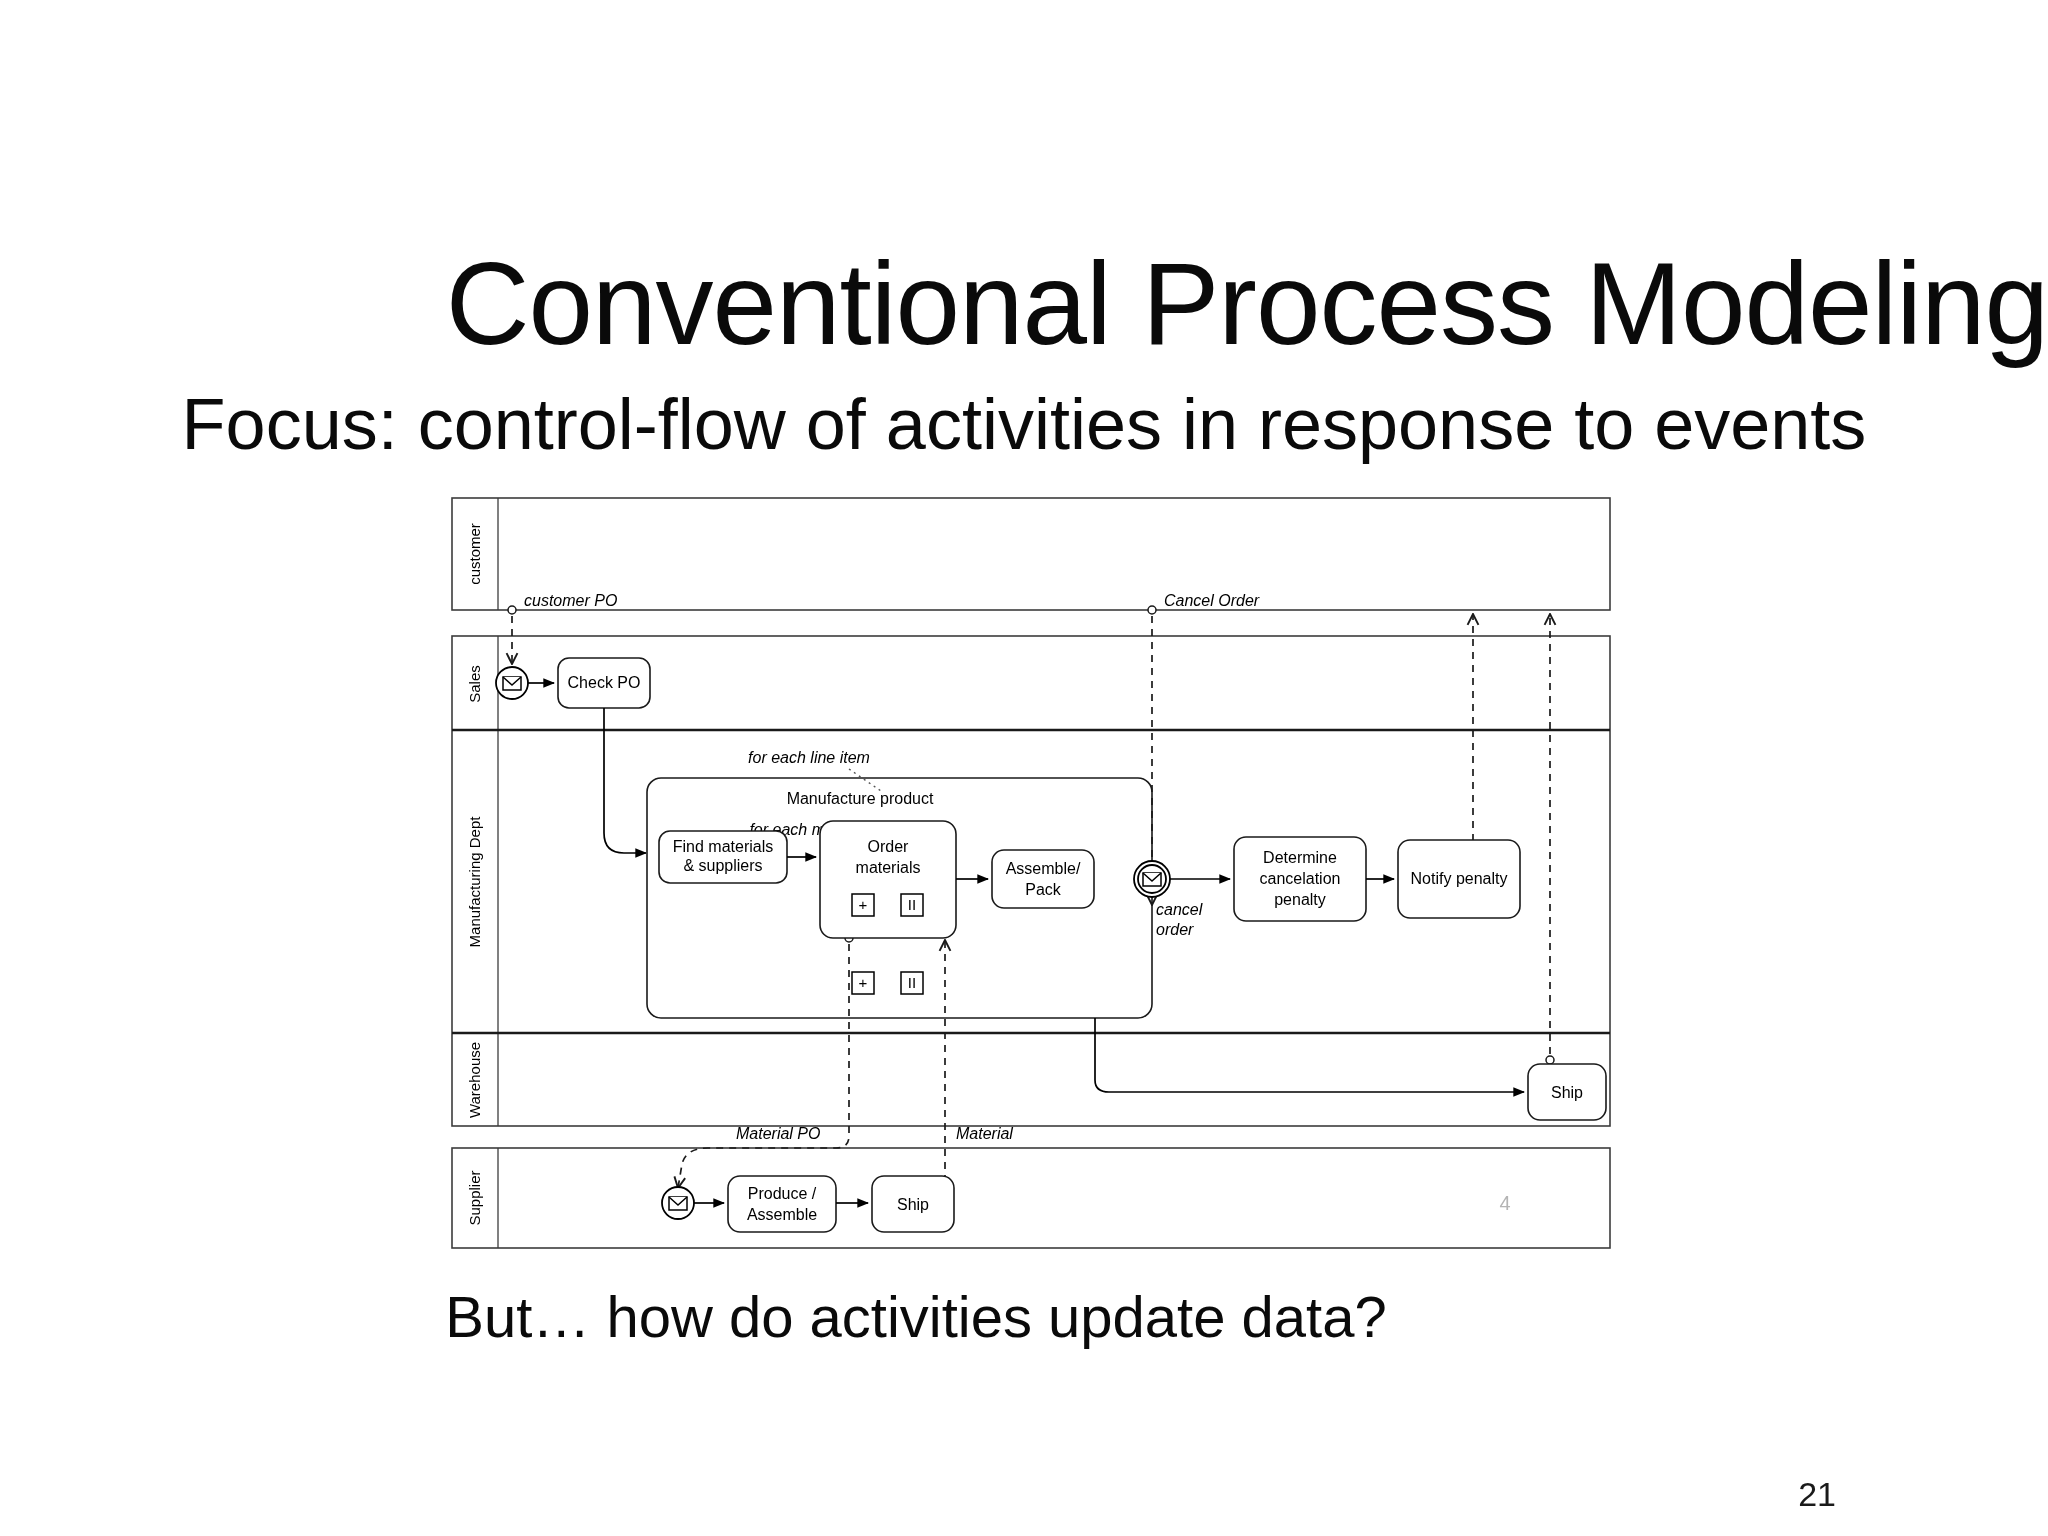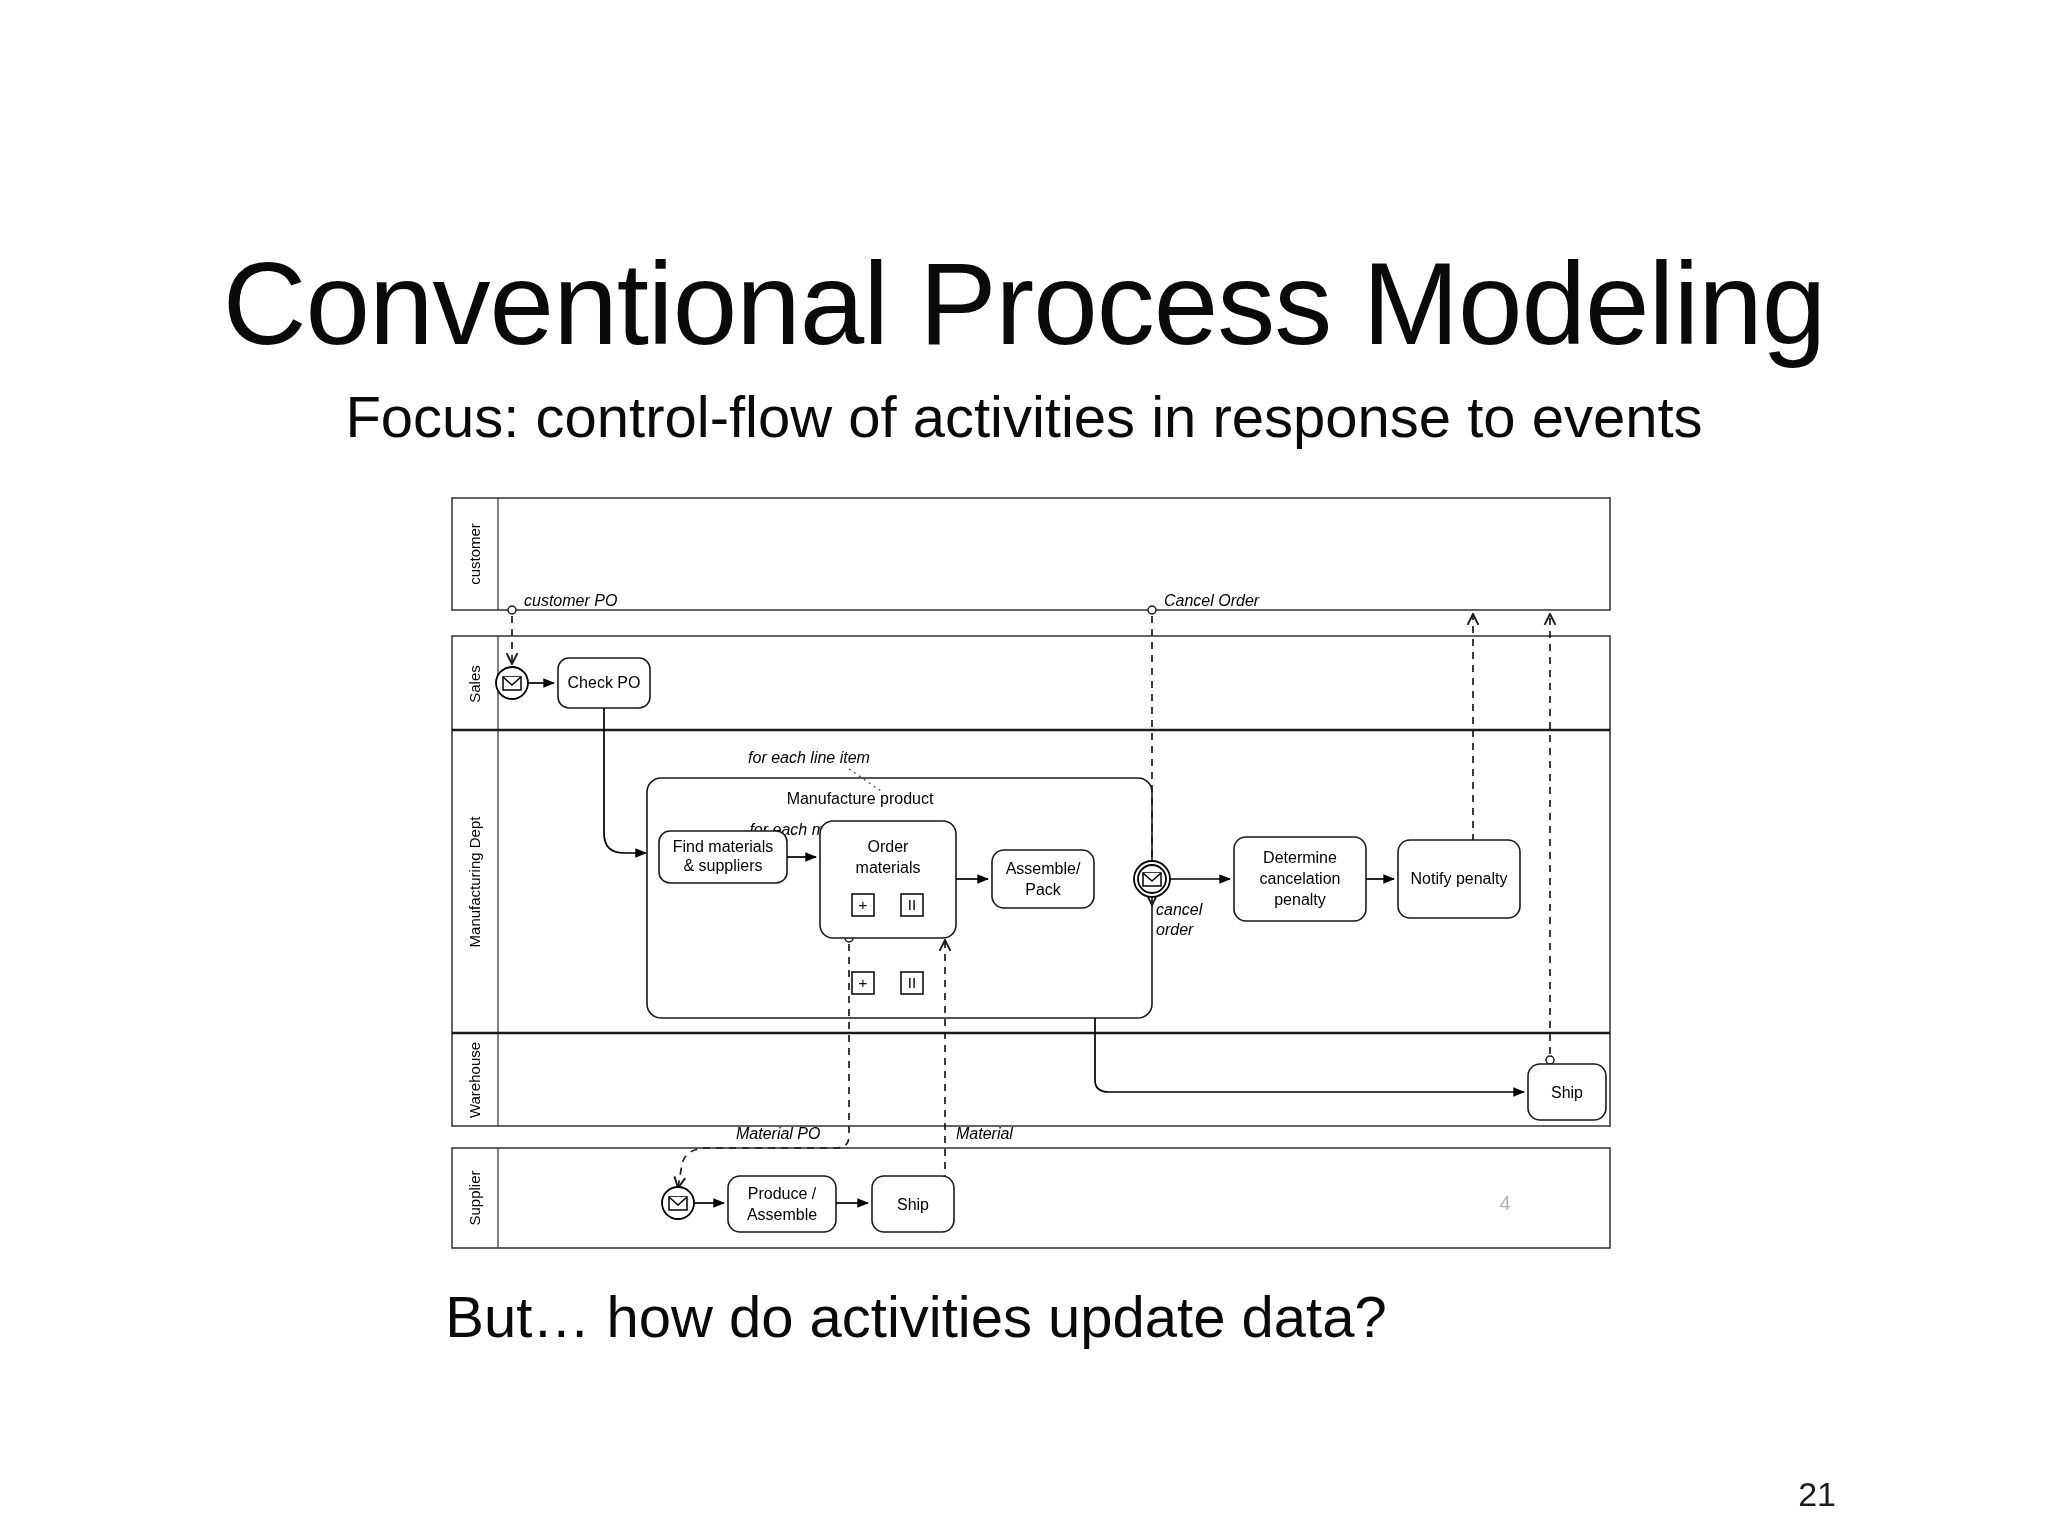--- a/index.html
+++ b/index.html
@@ -19,34 +19,34 @@
     position: absolute;
     inset: 0;
     width: 2048px;
     height: 1536px;
   }
   #slide-title {
     position: absolute;
     top: 168px;
     left: 0;
     width: 2048px;
-    text-align: center;
+    text-align: right;
     font-size: 116px;
     line-height: 1.0;
     font-weight: 400;
     letter-spacing: -1px;
     color: #0a0a0a;
   }
   #slide-subtitle {
     position: absolute;
     top: 388px;
     left: 0;
     width: 2048px;
     text-align: center;
-    font-size: 58px;
+    font-size: 72px;
     line-height: 1.0;
     font-weight: 400;
     color: #0a0a0a;
   }
   #diagram-wrap {
     position: absolute;
     top: 488px;
     left: 440px;
     width: 1185px;
     height: 770px;

